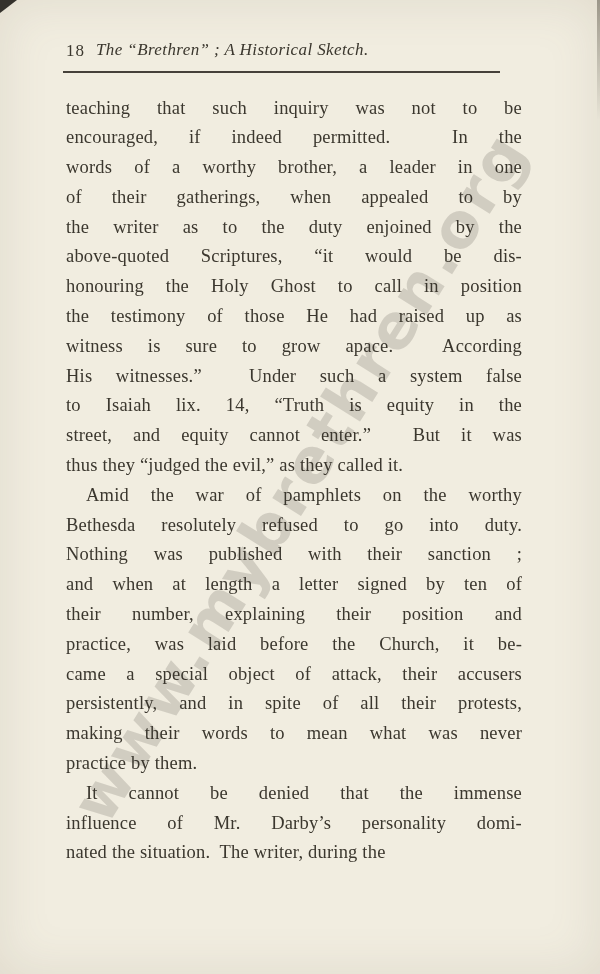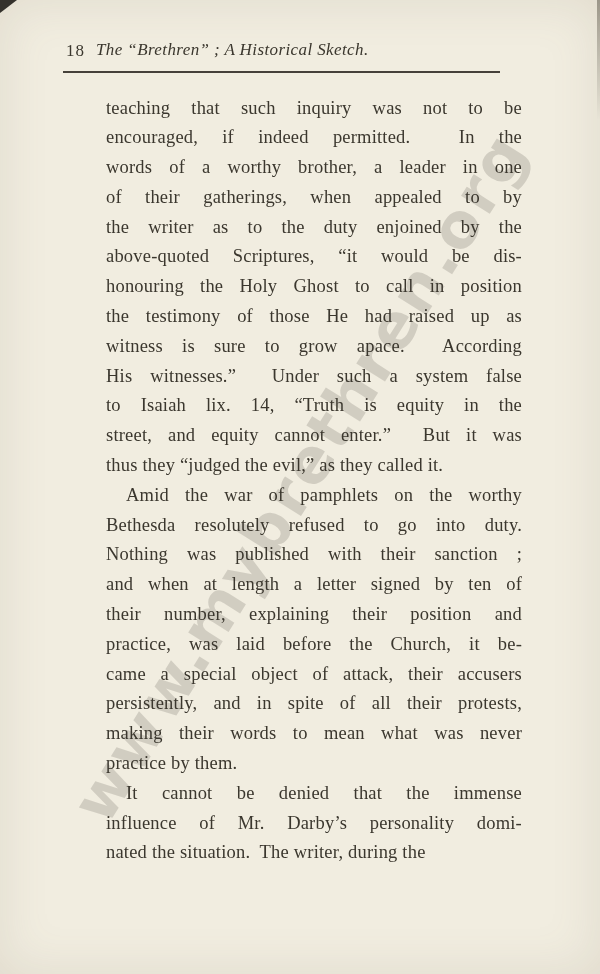--- a/index.html
+++ b/index.html
@@ -76,21 +76,20 @@
     height: 1.5px;
     background: #46413a;
     margin: 7px 0 0 -3px;
     width: 437px;
   }
   .body-text {
     margin-top: 21px;
     font-size: 18.5px;
     line-height: 29.8px;
     letter-spacing: 0.2px;
-    margin-left: 40px;
   }
   .line {
     white-space: pre-wrap;
     text-align: justify;
     text-align-last: justify;
   }
   .line.last { text-align-last: left; }
   .line.indent { text-indent: 20px; }
 </style>
 </head>

